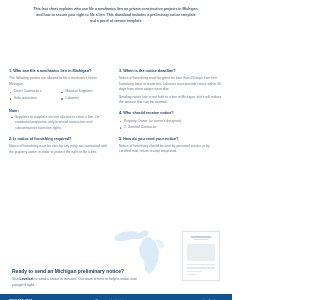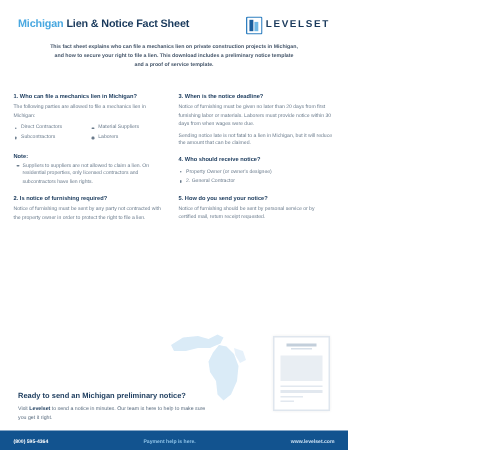--- a/index.html
+++ b/index.html
@@ -80,35 +80,20 @@
   }
   .f-item { font-size:3.4px; color:#ffffff; font-weight:bold; }
   .f-item.mid { color:#8fc4ea; }
   .f-item.right { color:#cfe3f5; }
 </style>
 </head>
 <body>
 
 <div class="page">
 
-  <div class="header">
-    <div class="title">
-      <span class="state">Michigan</span><span> Lien &amp; Notice Fact Sheet</span>
-    </div>
-    <div class="logo">
-      <span class="logo-mark">
-        <svg width="11" height="12" viewBox="0 0 11 12" xmlns="http://www.w3.org/2000/svg">
-          <rect x="0.4" y="0.4" width="10.2" height="11.2" rx="0.8" fill="none" stroke="#2f7fc0" stroke-width="0.9"></rect>
-          <rect x="2.3" y="2.2" width="2.6" height="7.6" fill="#1a5f9e"></rect>
-          <rect x="5.6" y="3.6" width="2.6" height="6.2" fill="#6fb8e6"></rect>
-        </svg>
-      </span>
-      <span class="logo-text">LEVELSET</span>
-    </div>
-  </div>
 
   <div class="intro">This fact sheet explains who can file a mechanics lien on private construction projects in Michigan, and how to secure your right to file a lien. This download includes a preliminary notice template and a proof of service template.</div>
 
   <div class="map">
     <svg width="64" height="62" viewBox="0 0 64 62" xmlns="http://www.w3.org/2000/svg">
       <path d="M2 22 L10 17 L20 16 L27 18 L33 15 L37 17 L35 21 L28 24 L20 24 L12 26 L4 26 Z" fill="#d6e9f7"></path>
       <path d="M30 27 L34 22 L39 23 L44 28 L47 36 L46 46 L42 55 L37 59 L33 55 L32 46 L28 40 L27 33 Z" fill="#d6e9f7"></path>
       <path d="M44 24 L50 26 L52 32 L48 34 L45 29 Z" fill="#e4f0fa"></path>
     </svg>
   </div>

